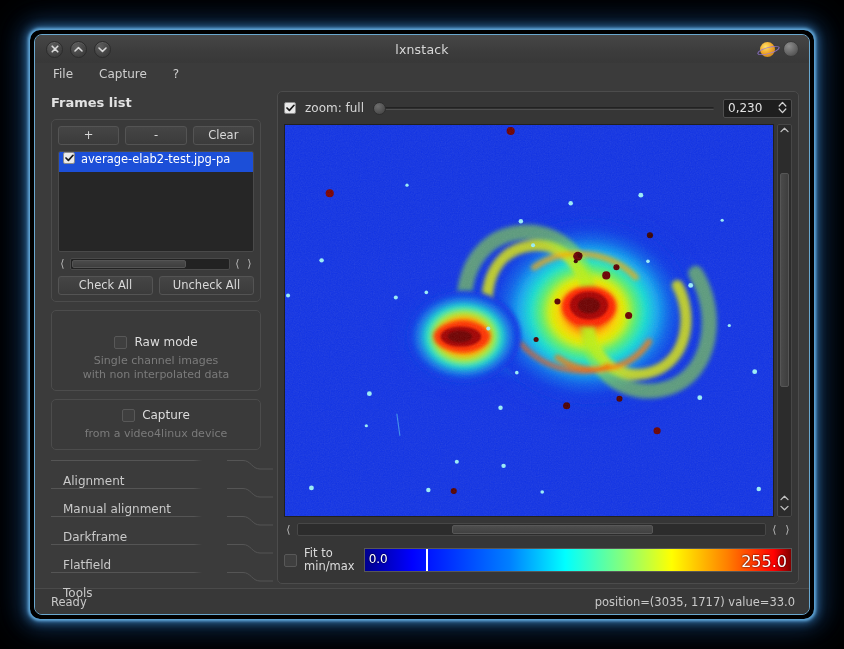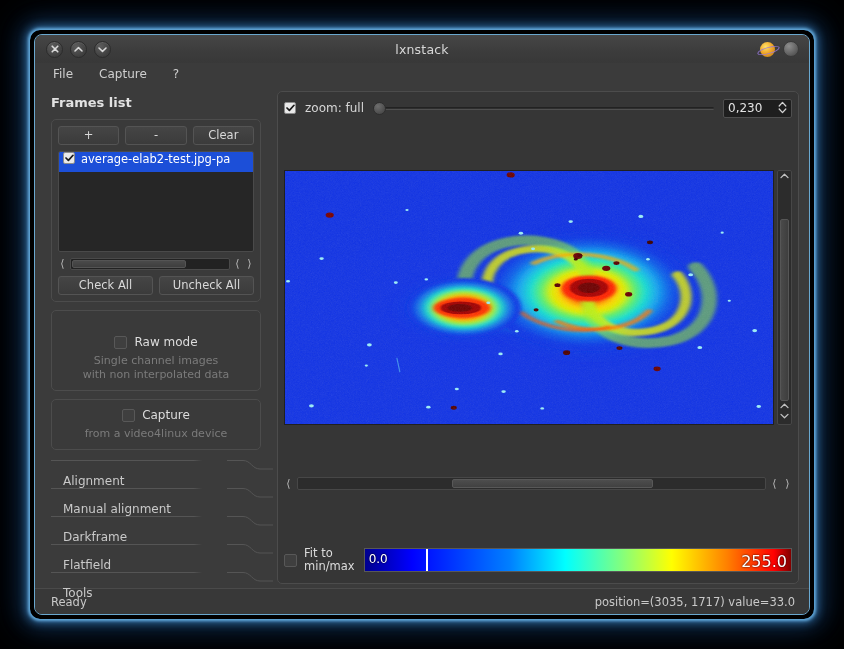--- a/index.html
+++ b/index.html
@@ -143,21 +143,21 @@
     flex:0 0 26px; display:flex; align-items:center;
     padding:0 14px 0 16px; color:#c9c9c9; font-size:11.5px;
     border-top:1px solid #4a4a4a; background:#383838;
   }
   .status-right { margin-left:auto; }
 
   
   .right { flex:1; padding:6px 10px 4px 6px; display:flex; flex-direction:column; min-width:0; }
   .viewer {
     flex:1; border:1px solid #4c4c4c; border-radius:5px; background:#363636;
-    padding:6px; display:flex; flex-direction:column; min-height:0;gap:46px;
+    padding:6px; display:flex; flex-direction:column; min-height:0;
   }
   .zoombar { display:flex; align-items:center; gap:9px; height:20px; flex:0 0 20px; margin-bottom:6px; }
   .zoom-label { color:#d6d6d6; font-size:12px; white-space:nowrap; }
   .slider { flex:1; position:relative; height:14px; display:flex; align-items:center; }
   .slider-track { width:100%; height:3px; background:#2e2e2e; border-top:1px solid #222; border-bottom:1px solid #505050; border-radius:2px;}
   .slider-knob {
     position:absolute; left:0px; width:13px; height:13px; border-radius:50%;
     background:radial-gradient(circle at 35% 30%, #6e6e6e, #4a4a4a 75%);
     border:1px solid #2e2e2e;
   }

